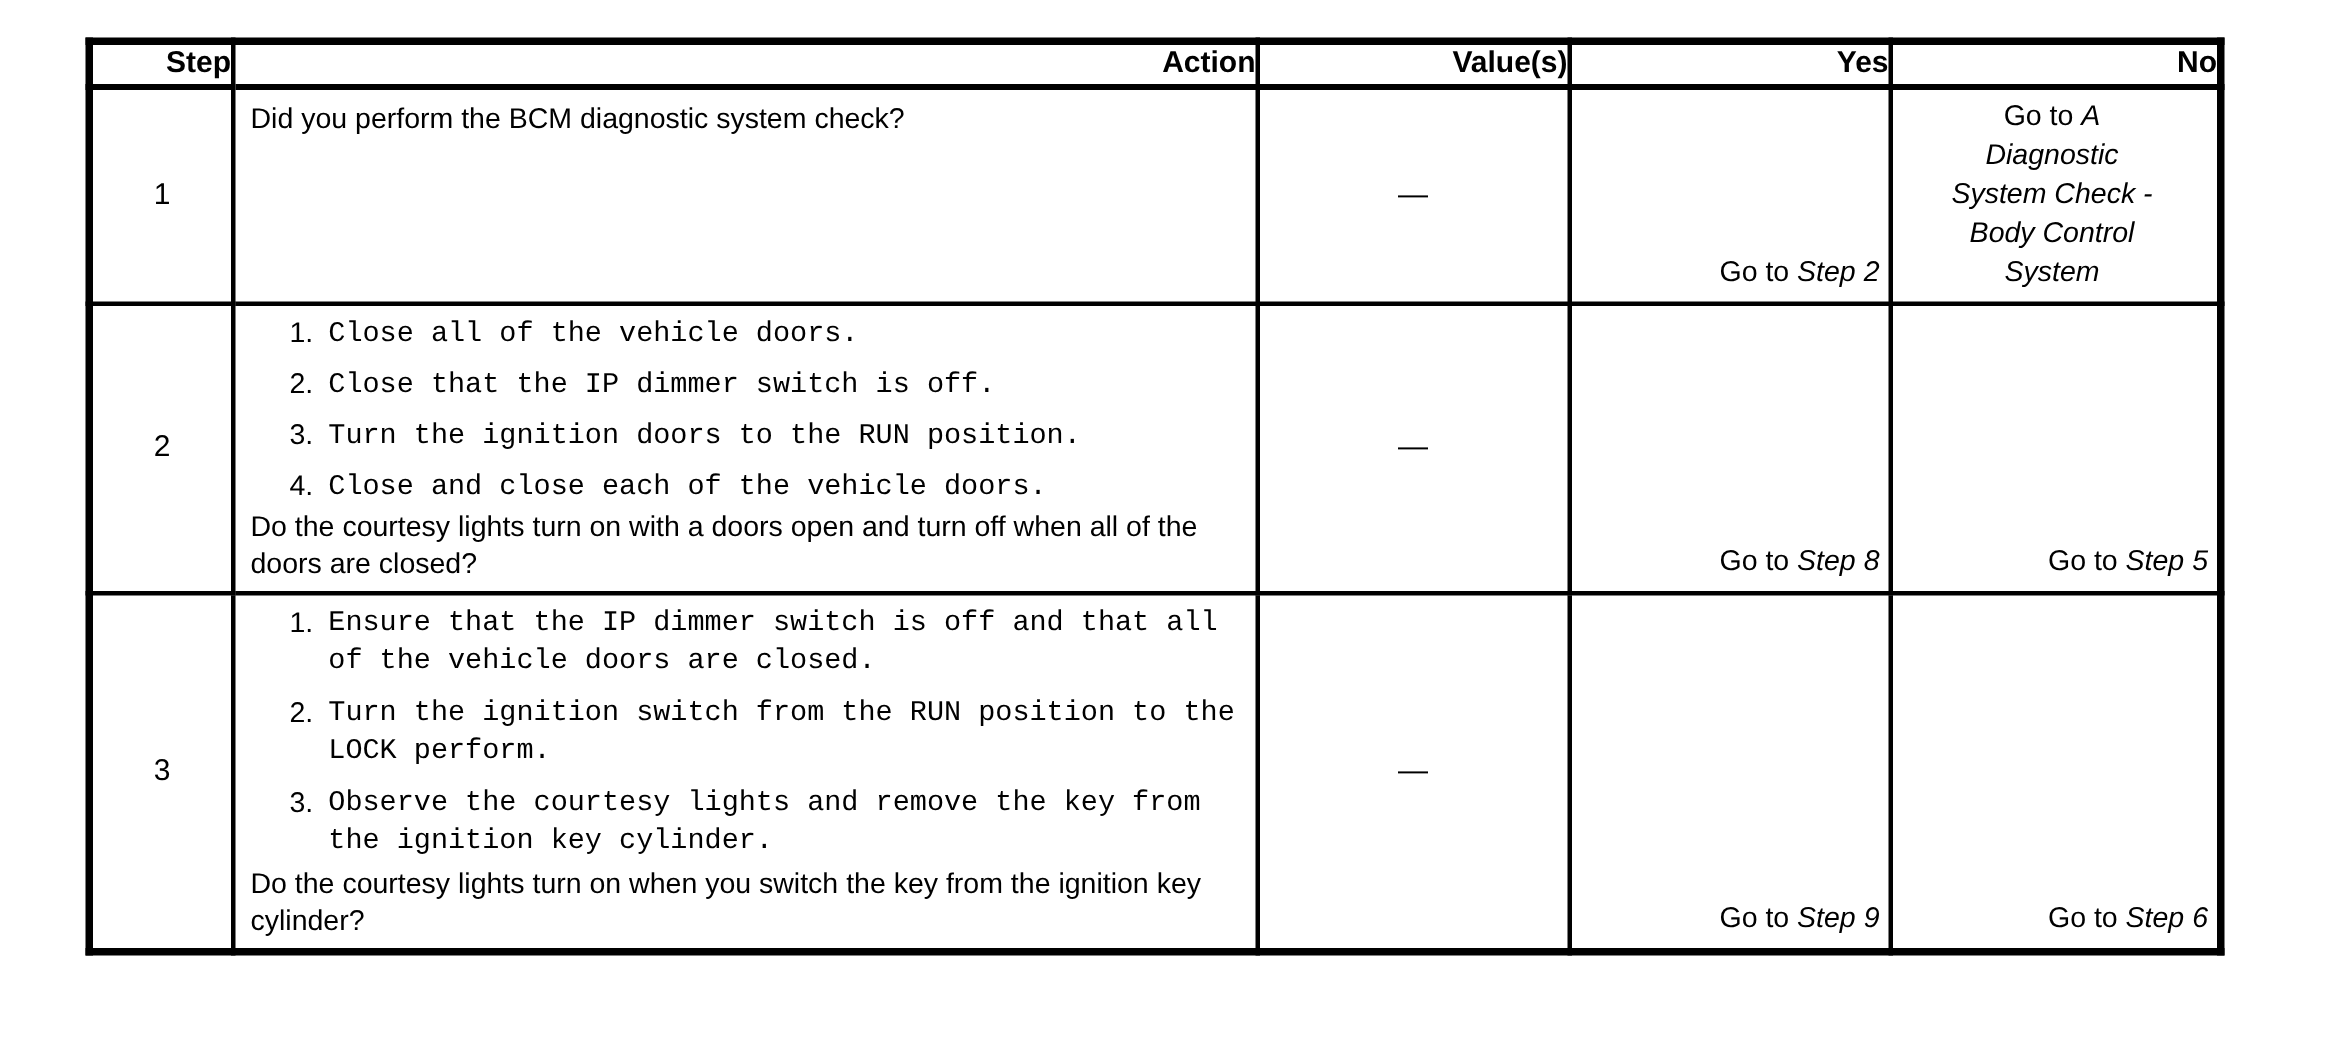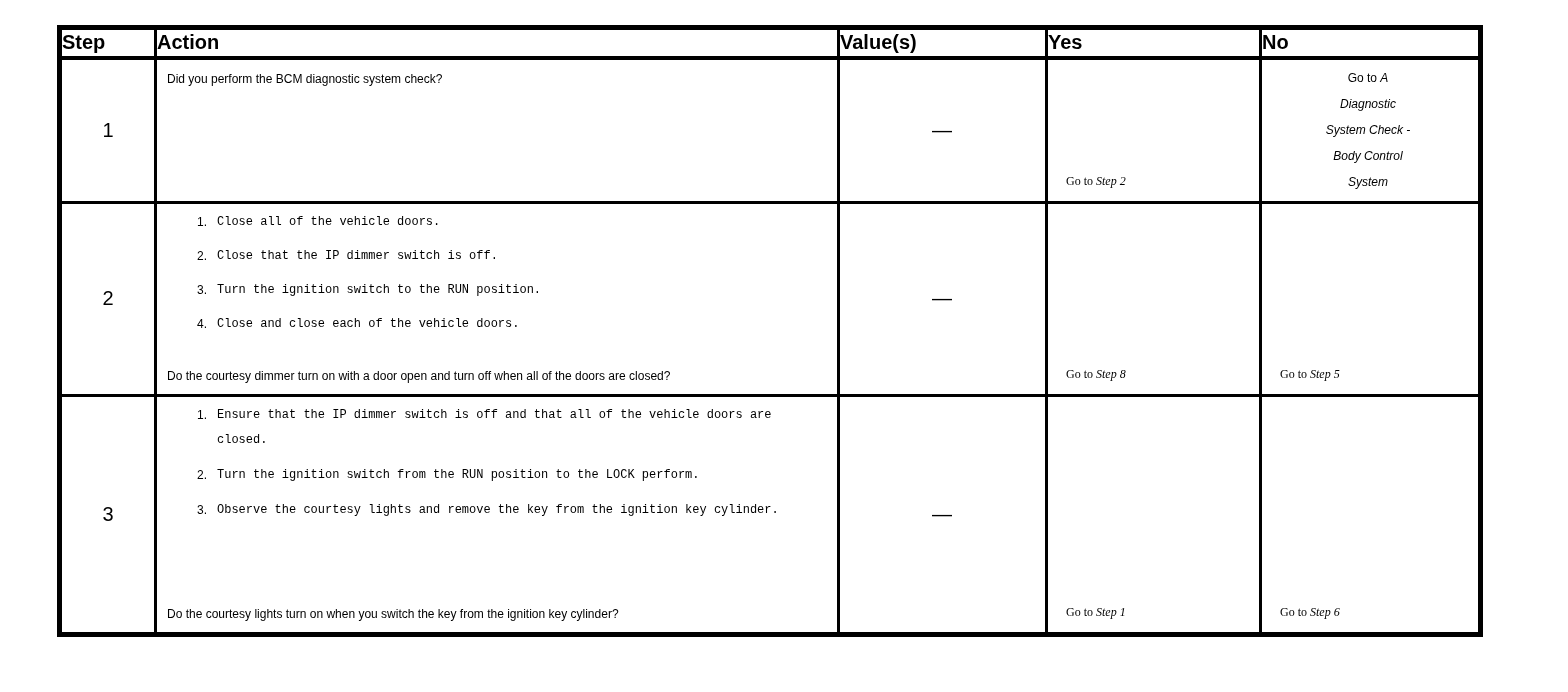--- a/index.html
+++ b/index.html
@@ -20,30 +20,30 @@
   table.dtable {
     position: absolute;
     left: 57px; top: 25px;
     border-collapse: collapse;
     table-layout: fixed;
     border: 5px solid #000;
   }
   .dtable th, .dtable td {
     border: 3px solid #000;
     padding: 0;
-    font-size: 12px;
+    font-size: 19px;
     line-height: 25px;
     vertical-align: top;
     overflow: hidden;
   }
   .dtable th {
     height: 30px;
     font-size: 20px;
     font-weight: bold;
-    text-align: left;
+    text-align: right;
     vertical-align: middle;
     border-bottom: 4px solid #000;
   }
   
   col.c-step  { width: 96px;  }
   col.c-action{ width: 683px; }
   col.c-value { width: 208px; }
   col.c-yes   { width: 214px; }
   col.c-no    { width: 220px; }
 
@@ -72,24 +72,23 @@
     left: 10px; right: 12px; bottom: 5px;
     line-height: 25px;
   }
   td.value-cell {
     text-align: center;
     vertical-align: middle;
     font-size: 20px;
     letter-spacing: 1px;
   }
   td.goto-cell {
-    text-align: left;
+    text-align: right;
     vertical-align: bottom;
-    padding: 4px 6px 7px 18px;
-    font-family: Liberation Serif, serif;
+    padding: 4px 6px 7px 4px;
   }
   td.no-ref-cell {
     text-align: center;
     vertical-align: top;
     padding: 5px 4px 6px 0;
     line-height: 26px;
   }
   i { font-style: italic; }
 </style>
 </head>
@@ -140,28 +139,28 @@
             <div class="oli">
               <span class="num">1.</span>
               <div class="txt">Close all of the vehicle doors.</div>
             </div>
             <div class="oli">
               <span class="num">2.</span>
               <div class="txt">Close that the IP dimmer switch is off.</div>
             </div>
             <div class="oli">
               <span class="num">3.</span>
-              <div class="txt">Turn the ignition switch to the RUN position.</div>
+              <div class="txt">Turn the ignition doors to the RUN position.</div>
             </div>
             <div class="oli">
               <span class="num">4.</span>
               <div class="txt">Close and close each of the vehicle doors.</div>
             </div>
           </div>
-          <div class="question">Do the courtesy dimmer turn on with a door open and turn off when all of the doors are closed?</div>
+          <div class="question">Do the courtesy lights turn on with a doors open and turn off when all of the doors are closed?</div>
         </td>
         <td class="value-cell">—</td>
         <td class="goto-cell">
           <span>Go to </span><i>Step 8</i>
         </td>
         <td class="goto-cell">
           <span>Go to </span><i>Step 5</i>
         </td>
       </tr>
 
@@ -179,21 +178,21 @@
             </div>
             <div class="oli">
               <span class="num">3.</span>
               <div class="txt">Observe the courtesy lights and remove the key from the ignition key cylinder.</div>
             </div>
           </div>
           <div class="question">Do the courtesy lights turn on when you switch the key from the ignition key cylinder?</div>
         </td>
         <td class="value-cell">—</td>
         <td class="goto-cell">
-          <span>Go to </span><i>Step 1</i>
+          <span>Go to </span><i>Step 9</i>
         </td>
         <td class="goto-cell">
           <span>Go to </span><i>Step 6</i>
         </td>
       </tr>
     </tbody>
   </table>
 </div>
 
 </body></html>

